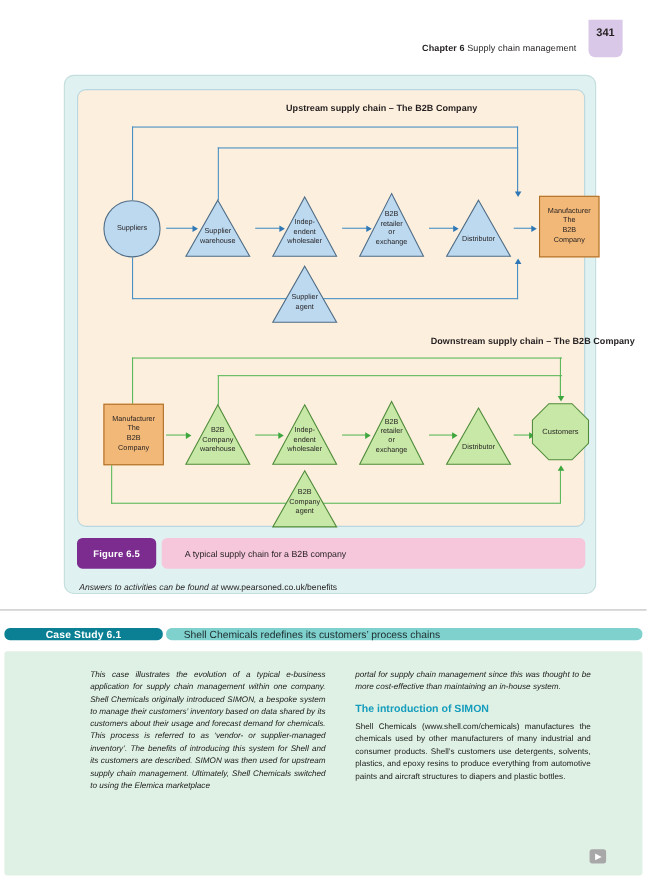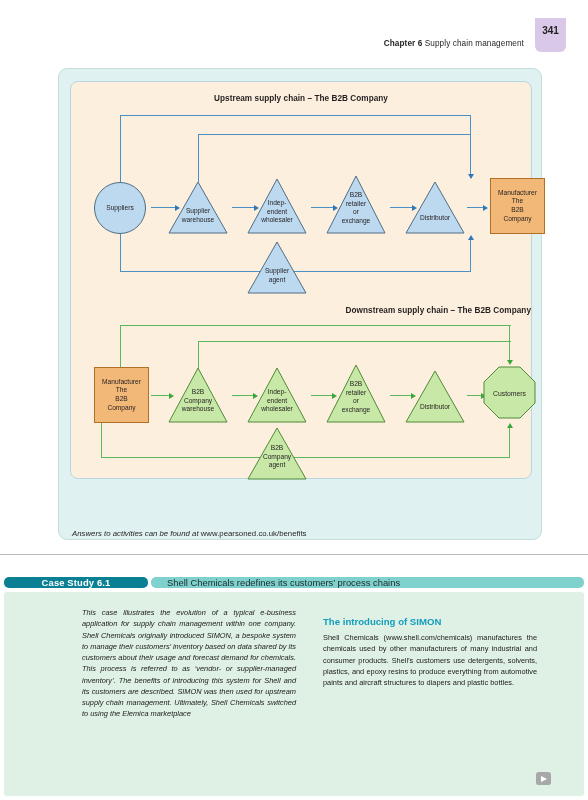--- a/index.html
+++ b/index.html
@@ -37,20 +37,21 @@
     background: #dff1f0;
     border: 1px solid #c3dedd;
     border-radius: 9px;
   }
   .diagram {
     position: absolute; left: 11px; top: 12px;
     width: 462px; height: 398px;
     background: #fdefdd;
     border: 1px solid #b9d7e0;
     border-radius: 8px;
+    padding-left: 46px;
   }
 
   .dtitle {
     position: absolute; width: 100%; text-align: center;
     font-size: 8.2px; font-weight: bold; color: #231f20;
     letter-spacing: .05px;
   }
 
   
   .node {
@@ -117,21 +118,21 @@
   
   .rule {
     position: absolute; left: 0; top: 554px; width: 588px; height: 1px;
     background: #b9b9b9;
   }
 
   
   .cs-head {
     position: absolute; left: 4px; top: 565px;
     width: 580px; height: 23px;
-    display: flex; align-items: flex-end;
+    display: flex; align-items: center;
   }
   .cs-tag {
     width: 144px; background: #0b8094; color: #fff;
     border-radius: 5px; display:flex; align-items:center; justify-content:center;
     font-size: 9.4px; font-weight: bold; letter-spacing:.15px;
   }
   .cs-title {
     flex: 1; margin-left: 3px; background: #7fd1ce;
     border-radius: 5px; display: flex; align-items: center;
     padding-left: 16px; font-size: 9.4px; color: #1b2a2a;
@@ -376,20 +377,22 @@
           </svg>
         <div class="lbl" style="top:17px;">
           <div>B2B</div>
           <div>Company</div>
           <div>agent</div>
         </div>
       </div>
     </div>
 
     <div class="figcap">
+      <div class="figcap-tag">Figure 6.5</div>
+      <div class="figcap-body">A typical supply chain for a B2B company</div>
     </div>
 
     <div class="answers">
       <span class="it">Answers to activities can be found at</span>
       <span>www.pearsoned.co.uk/benefits</span>
     </div>
   </div>
 
   <div class="rule"></div>
 
@@ -397,21 +400,22 @@
     <div class="cs-tag">Case Study 6.1</div>
     <div class="cs-title">Shell Chemicals redefines its customers’ process chains</div>
   </div>
 
   <div class="cs-body">
     <div class="cols">
       <div class="col">
         <p class="it">This case illustrates the evolution of a typical e-business application for supply chain management within one company. Shell Chemicals originally introduced SIMON, a bespoke system to manage their customers’ inventory based on data shared by its customers about their usage and forecast demand for chemicals. This process is referred to as ‘vendor- or supplier-managed inventory’. The benefits of introducing this system for Shell and its customers are described. SIMON was then used for upstream supply chain management. Ultimately, Shell Chemicals switched to using the Elemica marketplace</p>
       </div>
       <div class="col">
-        <h4>The introducing of SIMON</h4>
+        <p class="it">portal for supply chain management since this was thought to be more cost-effective than maintaining an in-house system.</p>
+        <h4>The introduction of SIMON</h4>
         <p>Shell Chemicals (www.shell.com/chemicals) manufactures the chemicals used by other manufacturers of many industrial and consumer products. Shell’s customers use detergents, solvents, plastics, and epoxy resins to produce everything from automotive paints and aircraft structures to diapers and plastic bottles.</p>
       </div>
     </div>
     <div class="playbtn">
         <i></i>
       </div>
   </div>
 
 </div>
 

